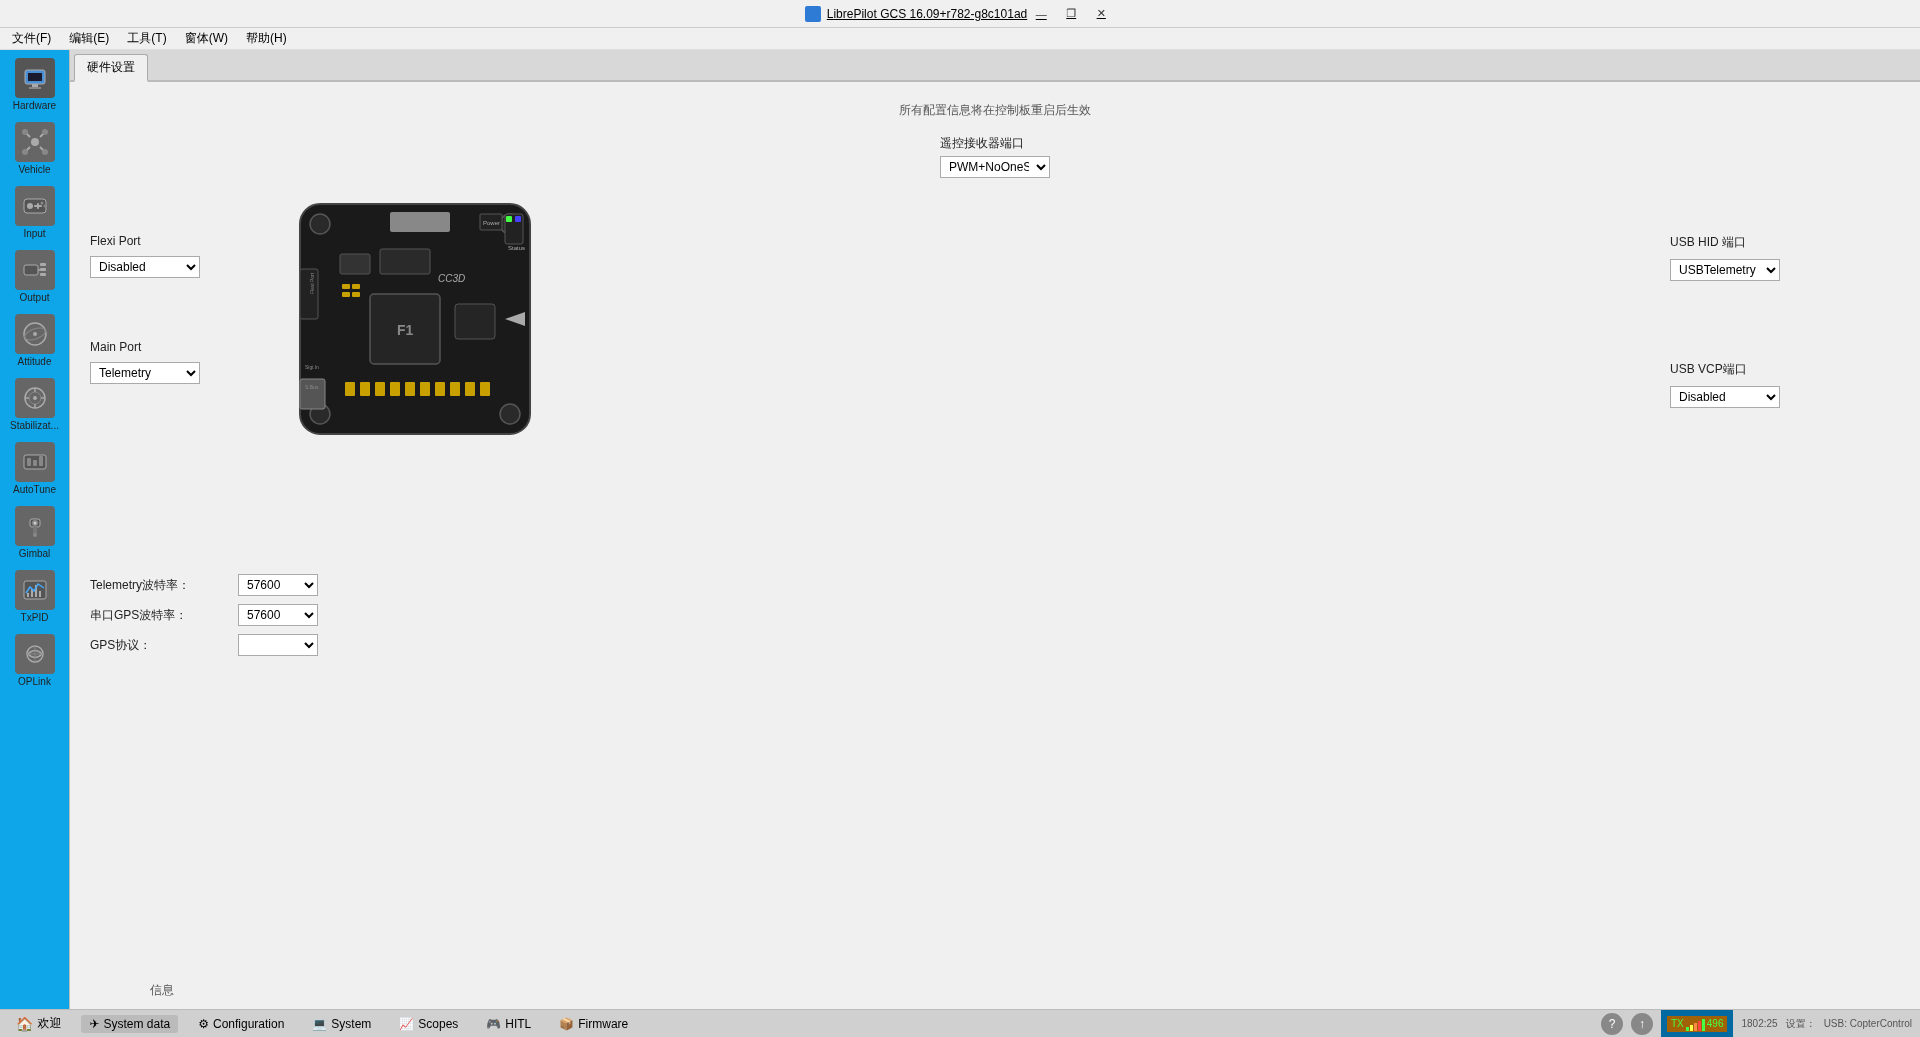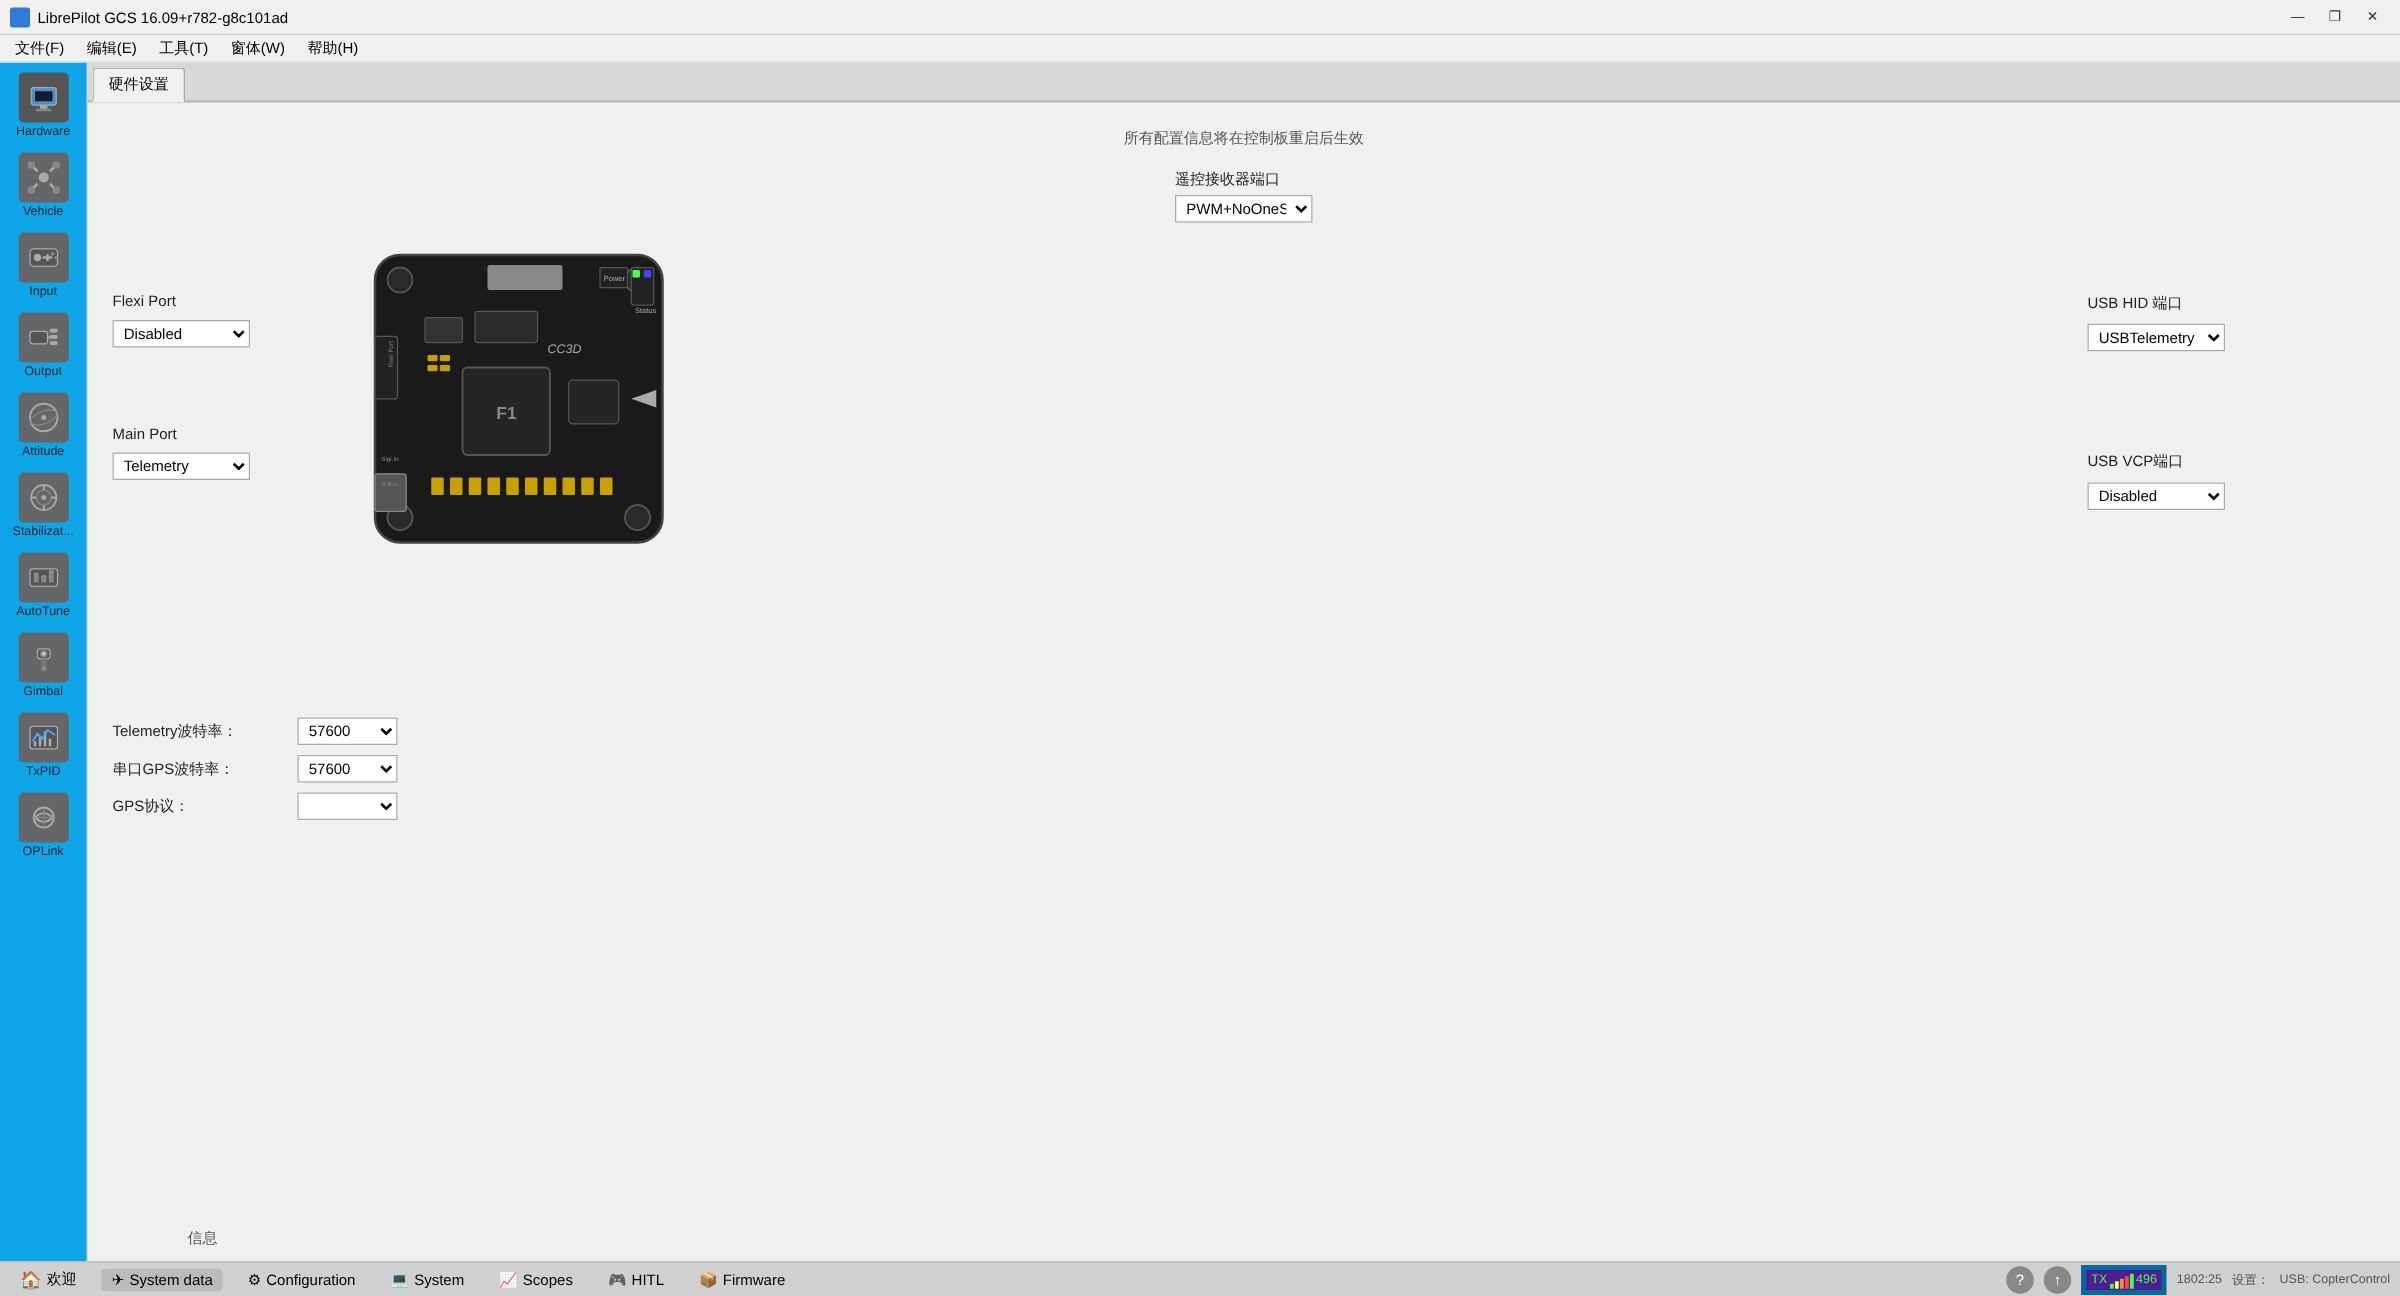--- a/index.html
+++ b/index.html
@@ -15,21 +15,22 @@
     }
 
     
     .title-bar {
       background: #f0f0f0;
       border-bottom: 1px solid #ccc;
       height: 28px;
       display: flex;
       align-items: center;
       padding: 0 8px;
-      justify-content: space-between;
+      justify-content: center;
+      text-decoration: underline;
     }
     .title-bar-left {
       display: flex;
       align-items: center;
       gap: 6px;
     }
     .title-bar-icon {
       width: 16px;
       height: 16px;
       background: #2e7bd6;
@@ -229,22 +230,22 @@
       cursor: pointer;
       padding: 2px 8px;
       border-radius: 3px;
       font-size: 12px;
     }
     .status-tab.active {
       background: #bbb;
     }
 
     .tx-indicator {
-      background: #4c1d95;
-      border: 4px solid #0369a1;
+      background: #a16207;
+      border: 6px solid #0369a1;
       padding: 1px 4px;
       font-size: 10px;
       color: #4f4;
       display: flex;
       align-items: center;
       gap: 2px;
     }
 
     .tx-bars {
       display: flex;

